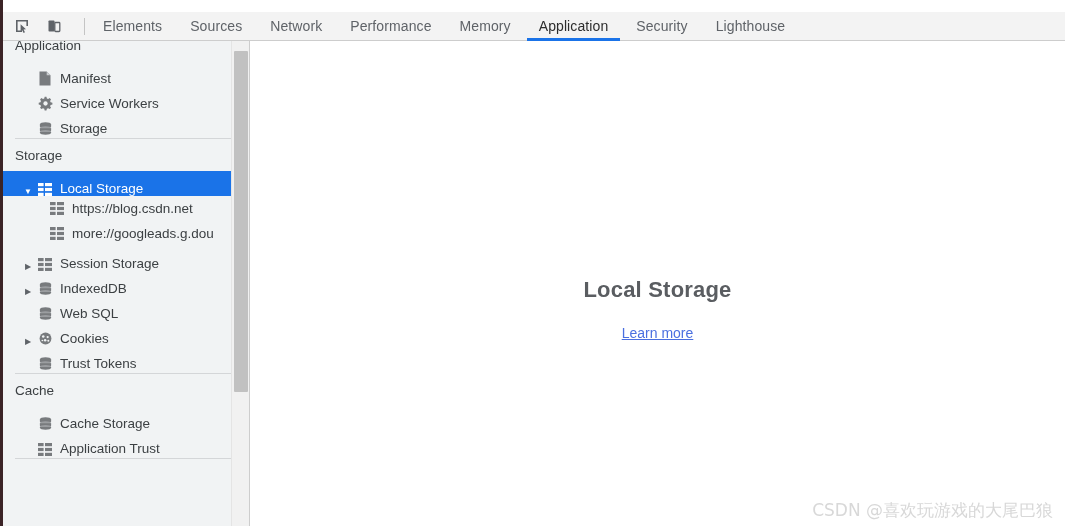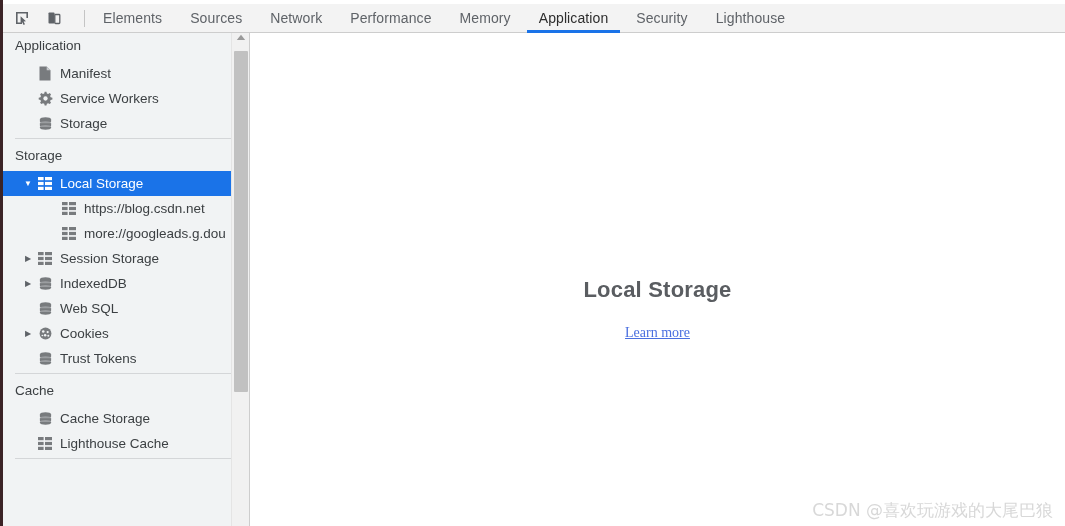--- a/index.html
+++ b/index.html
@@ -27,21 +27,21 @@
     position: absolute;
     left: 0; top: 0;
     width: 3px; height: 526px;
     background: #3b2326;
     z-index: 30;
   }
 
   
   .toolbar {
     position: absolute;
-    left: 0; top: 4px;
+    left: 0; top: 12px;
     width: 1065px; height: 29px;
     background: #f3f3f3;
     border-bottom: 1px solid #cdcdcd;
     display: flex;
     align-items: center;
     box-sizing: border-box;
     z-index: 20;
   }
   .tool-icons {
     display: flex;
@@ -115,22 +115,22 @@
   }
   .tree-row {
     display: flex;
     align-items: center;
     height: 25px;
     padding-left: 12px;
     white-space: nowrap;
     color: #3c4043;
     box-sizing: border-box;
   }
-  .tree-row.level1 { padding-left: 18px; }
-  .tree-row.level2 { padding-left: 56px; }
+  .tree-row.level1 { padding-left: 18px; align-items: flex-end; }
+  .tree-row.level2 { padding-left: 44px; }
   .tree-row.selected {
     background: #1a73e8;
     color: #ffffff;
     width: 228px;
   }
   .twisty {
     width: 14px;
     min-width: 14px;
     display: inline-flex;
     align-items: center;
@@ -212,21 +212,20 @@
     color: #5a5d61;
     letter-spacing: 0.2px;
   }
   .empty-link {
     display: inline-block;
     margin-top: 22px;
     font-size: 14px;
     color: #4a6fe0;
     text-decoration: underline;
     cursor: pointer;
-    font-family: Liberation Serif, serif;
   }
   .watermark {
     position: absolute;
     right: 12px;
     bottom: 4px;
     font-size: 17px;
     color: #d8d8d8;
     font-family: "DejaVu Sans", "Liberation Sans", sans-serif;
     white-space: nowrap;
     margin-left: 12px;
@@ -475,21 +474,21 @@
         <span class="icon-slot">
           <svg width="14" height="13" viewBox="0 0 14 13">
             <rect x="0" y="0" width="5.6" height="3.2" fill="#787b7e"></rect>
             <rect x="7" y="0" width="7" height="3.2" fill="#787b7e"></rect>
             <rect x="0" y="4.9" width="5.6" height="3.2" fill="#787b7e"></rect>
             <rect x="7" y="4.9" width="7" height="3.2" fill="#787b7e"></rect>
             <rect x="0" y="9.8" width="5.6" height="3.2" fill="#787b7e"></rect>
             <rect x="7" y="9.8" width="7" height="3.2" fill="#787b7e"></rect>
           </svg>
         </span>
-        <span class="row-label">Lighthouse Cache</span>
+        <span class="row-label">Application Trust</span>
       </div>
       <div class="divider"></div>
     </div>
 
   </div>
 
   <div class="scrollbar">
     <div class="sb-arrow">
       <svg width="10" height="7" viewBox="0 0 10 7">
           <path d="M5 0.8 L9.2 6 H0.8 Z" fill="#9a9a9a"></path>

